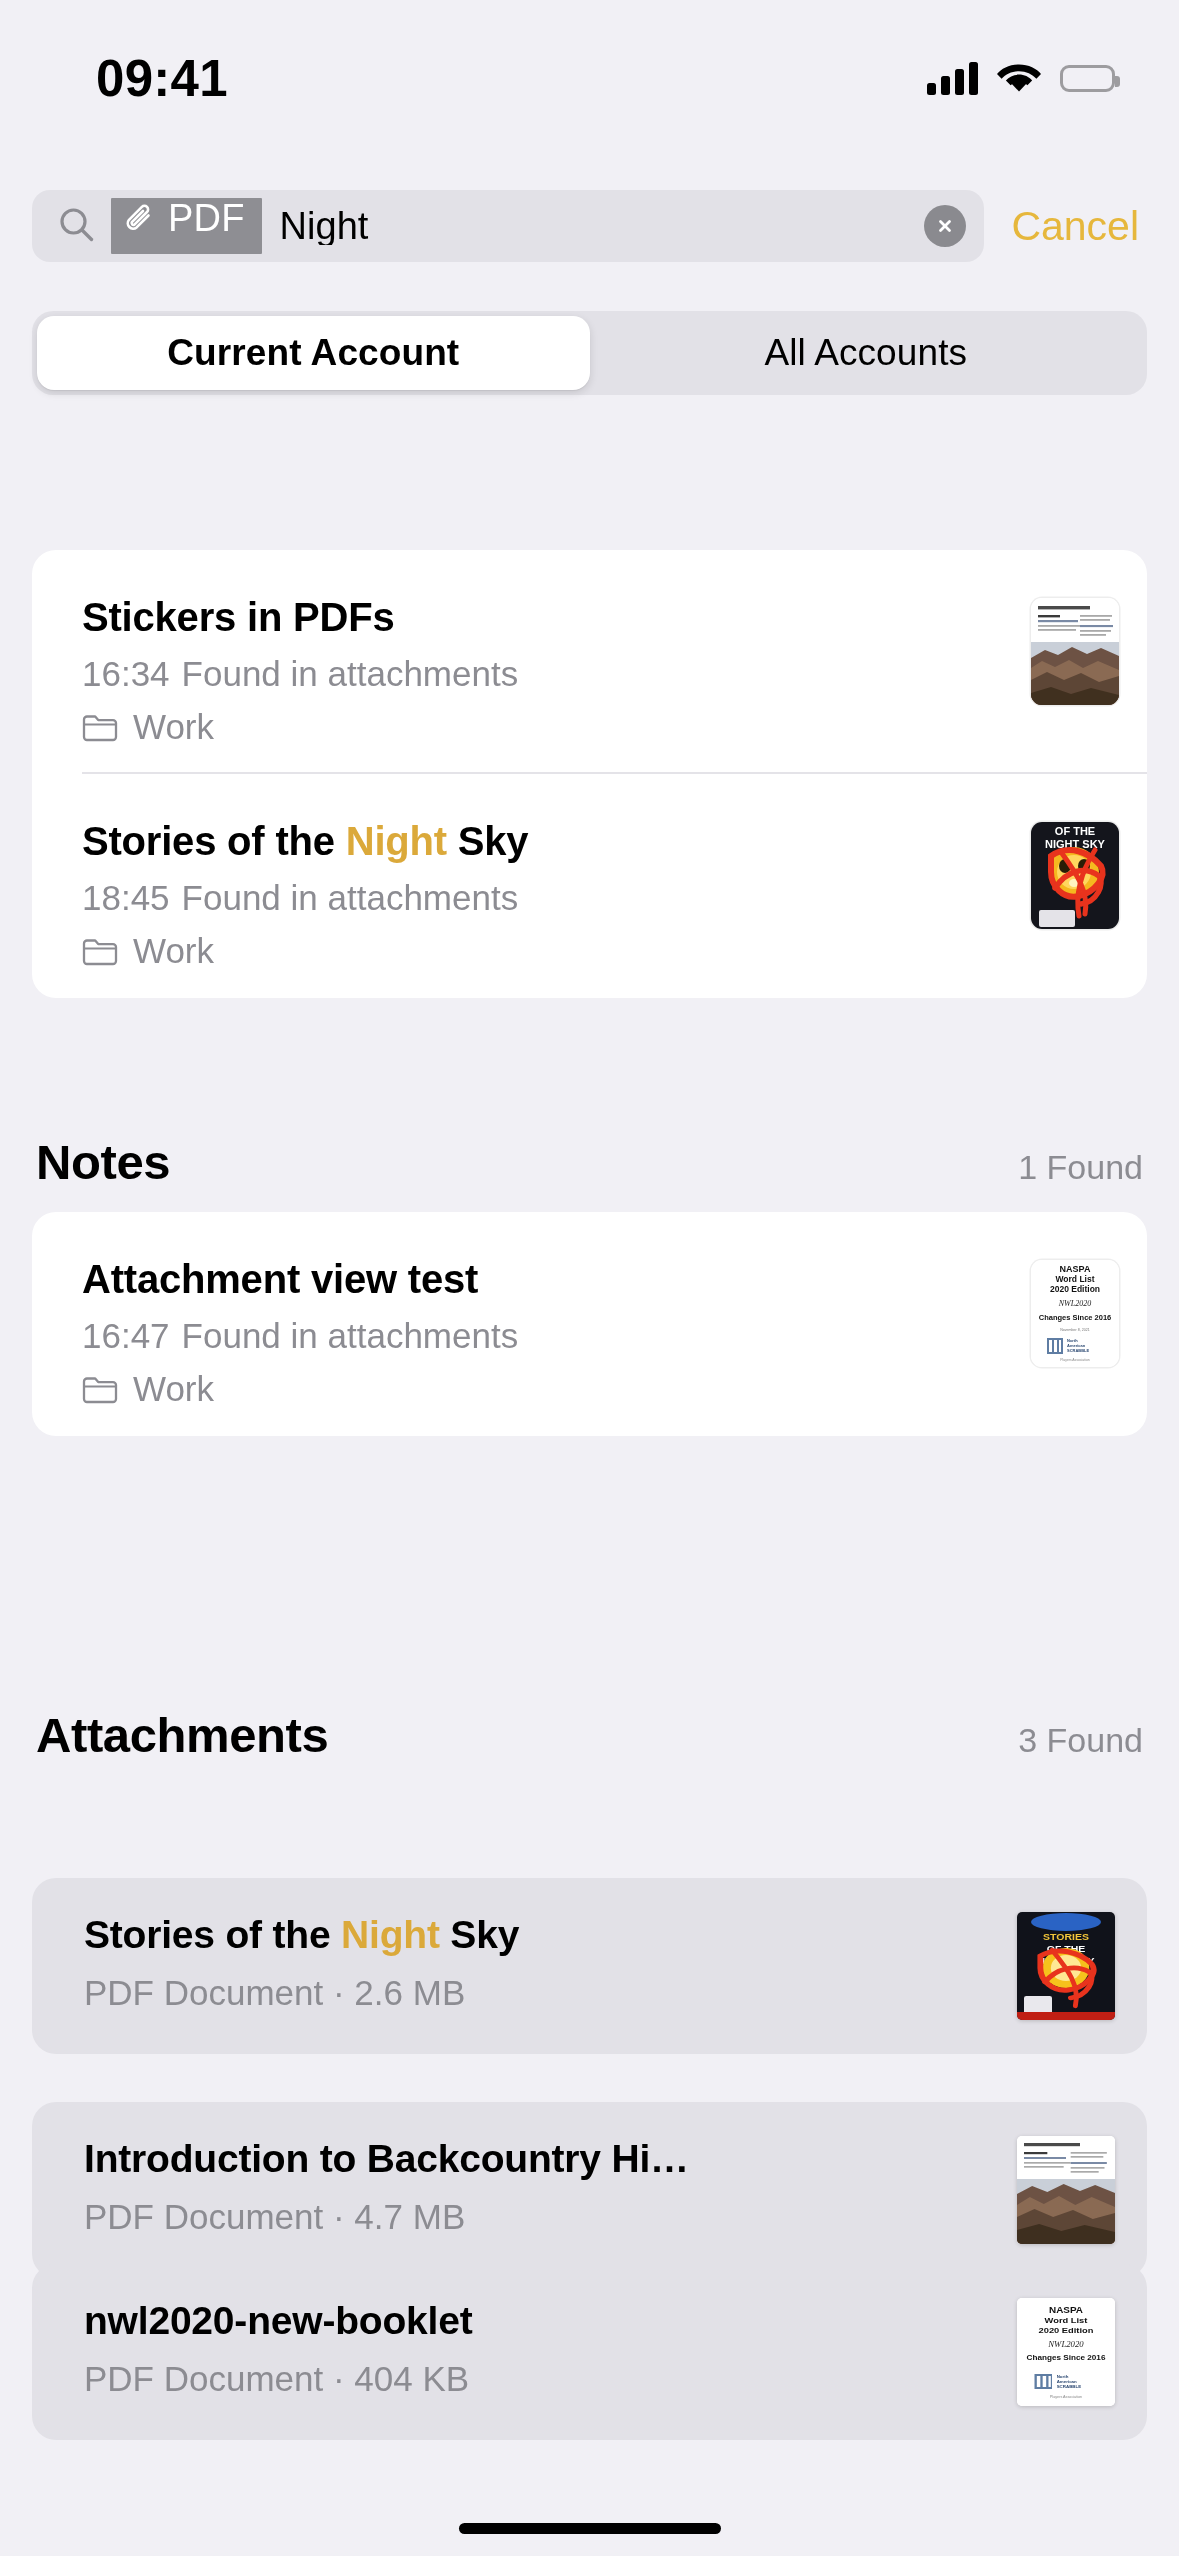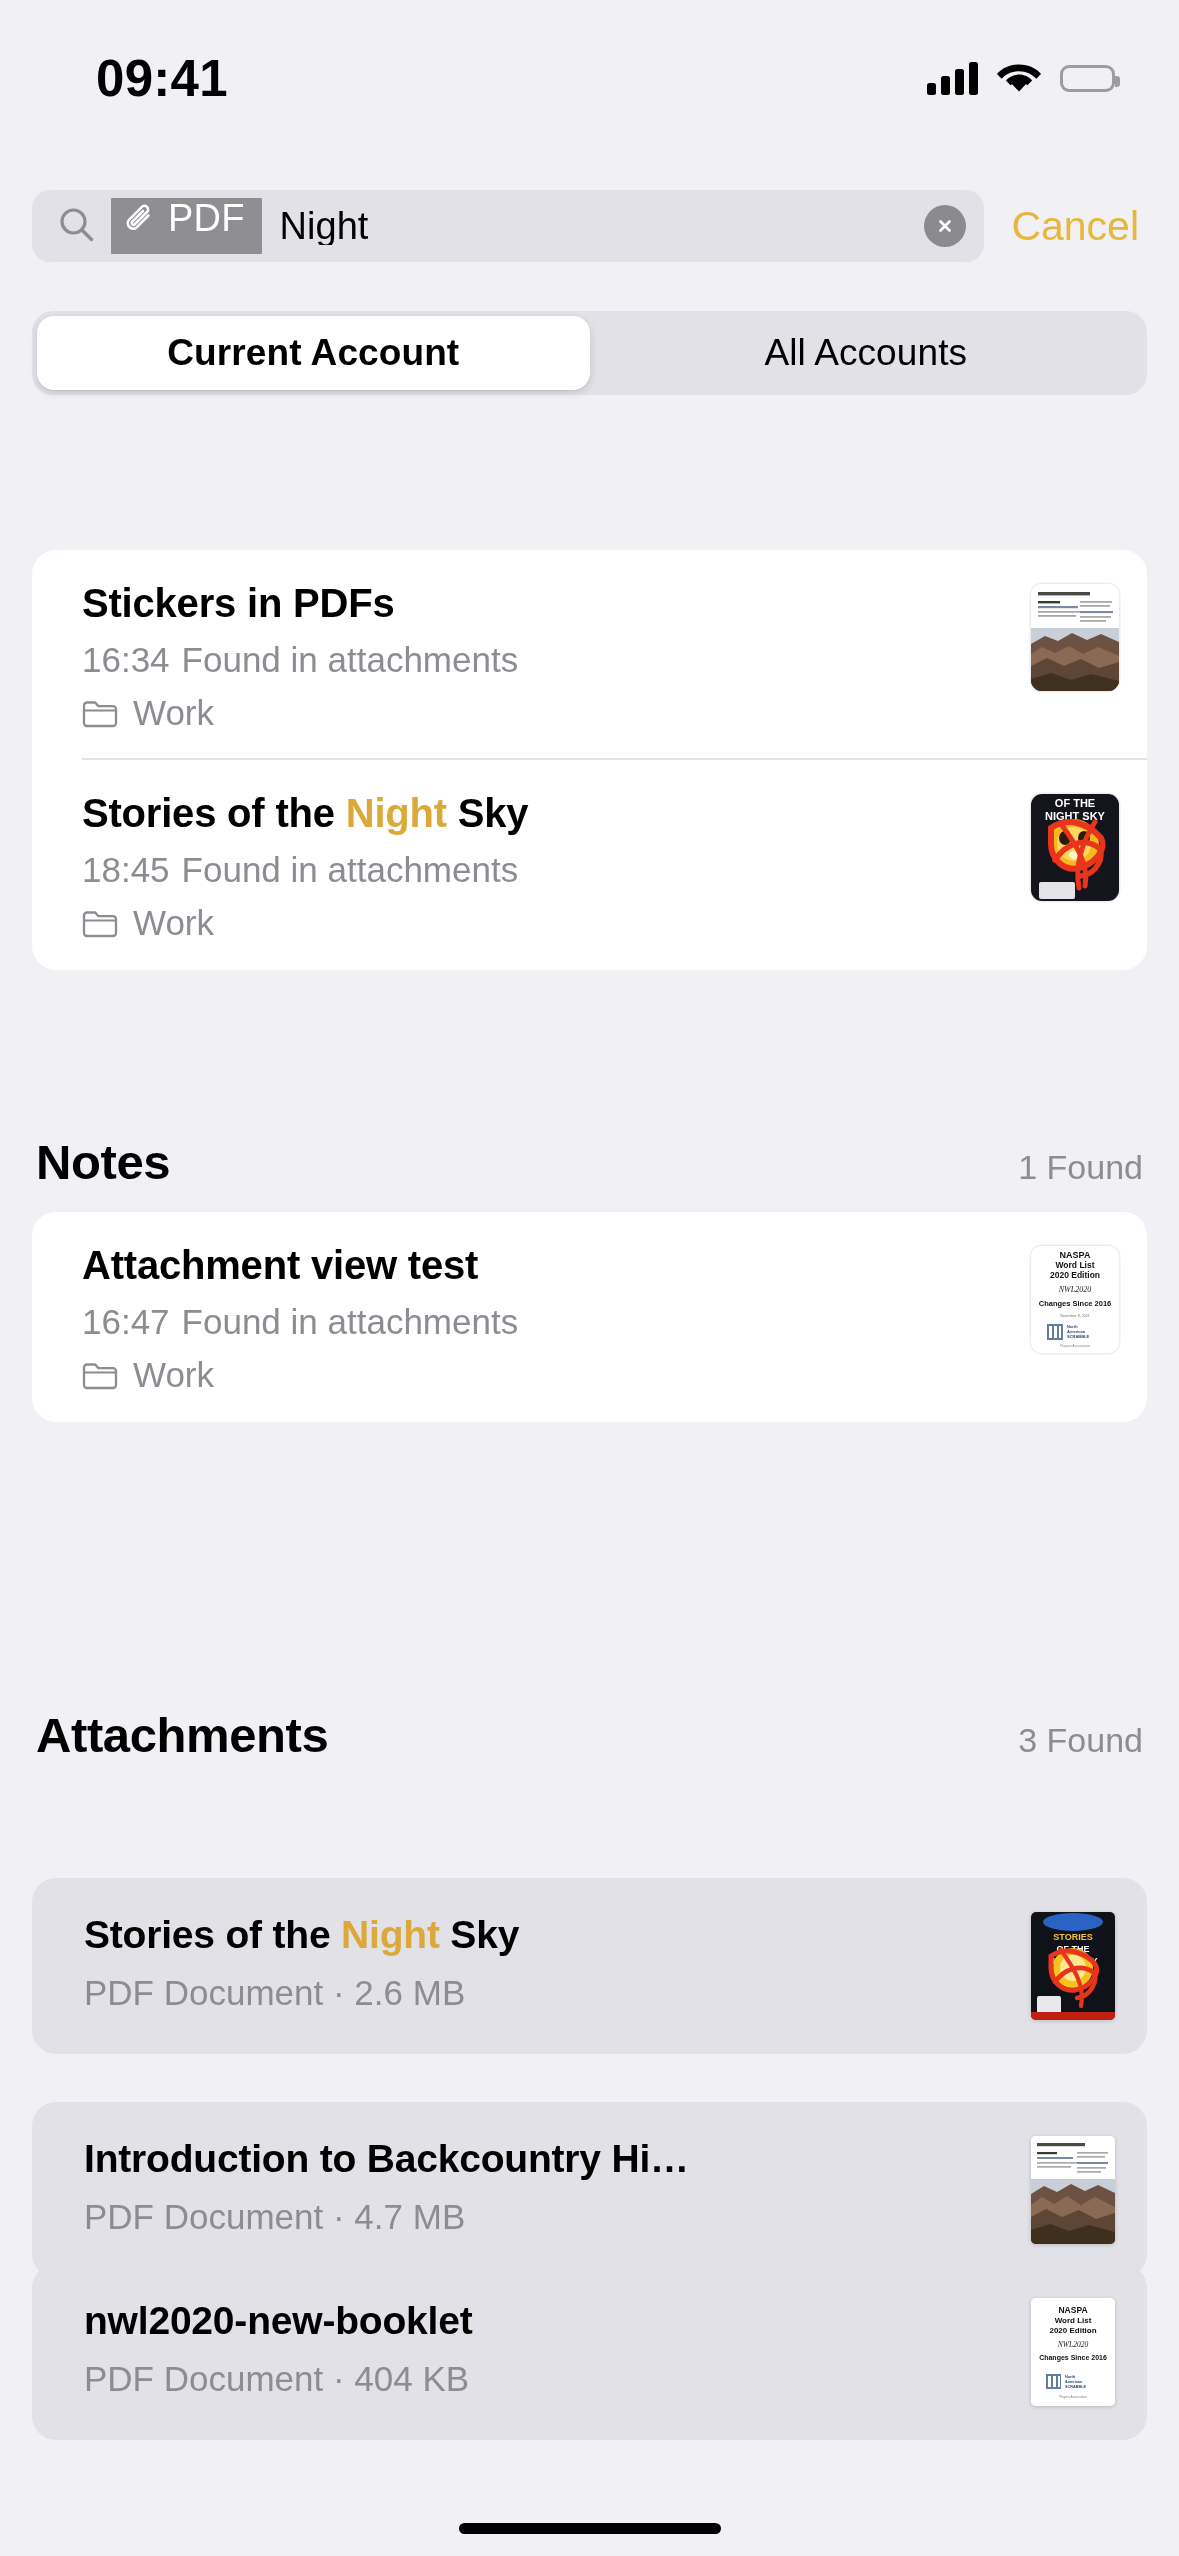--- a/index.html
+++ b/index.html
@@ -197,21 +197,21 @@
     background: #ffffff;
     border-radius: 24px;
     overflow: hidden;
   }
   .card.gray { background: #e2e1e7; }
 
   .result-row {
     position: relative;
     display: flex;
     align-items: flex-start;
-    padding: 30px 28px 26px 50px;
+    padding: 44px 28px 26px 50px;
     min-height: 186px;
   }
   .row-divider {
     position: absolute;
     left: 50px; right: 0;
     bottom: 0;
     height: 2px;
     background: #e4e3e8;
   }
   .row-text { flex: 1 1 auto; min-width: 0; padding-right: 24px; }
@@ -280,21 +280,21 @@
   }
   .attach-title .hl { color: #dba93a; }
   .attach-meta {
     margin-top: 13px;
     font-size: 35px;
     color: #8c8c92;
     line-height: 1.2;
   }
   .attach-thumb {
     flex: 0 0 auto;
-    width: 84px;
+    width: 98px;
     height: 108px;
     border-radius: 5px;
     overflow: hidden;
     background: #fff;
     box-shadow: 0 1px 4px rgba(0,0,0,0.18);
   }
   .attach-thumb svg { display: block; width: 100%; height: 100%; }
 
   
   .home-indicator {

